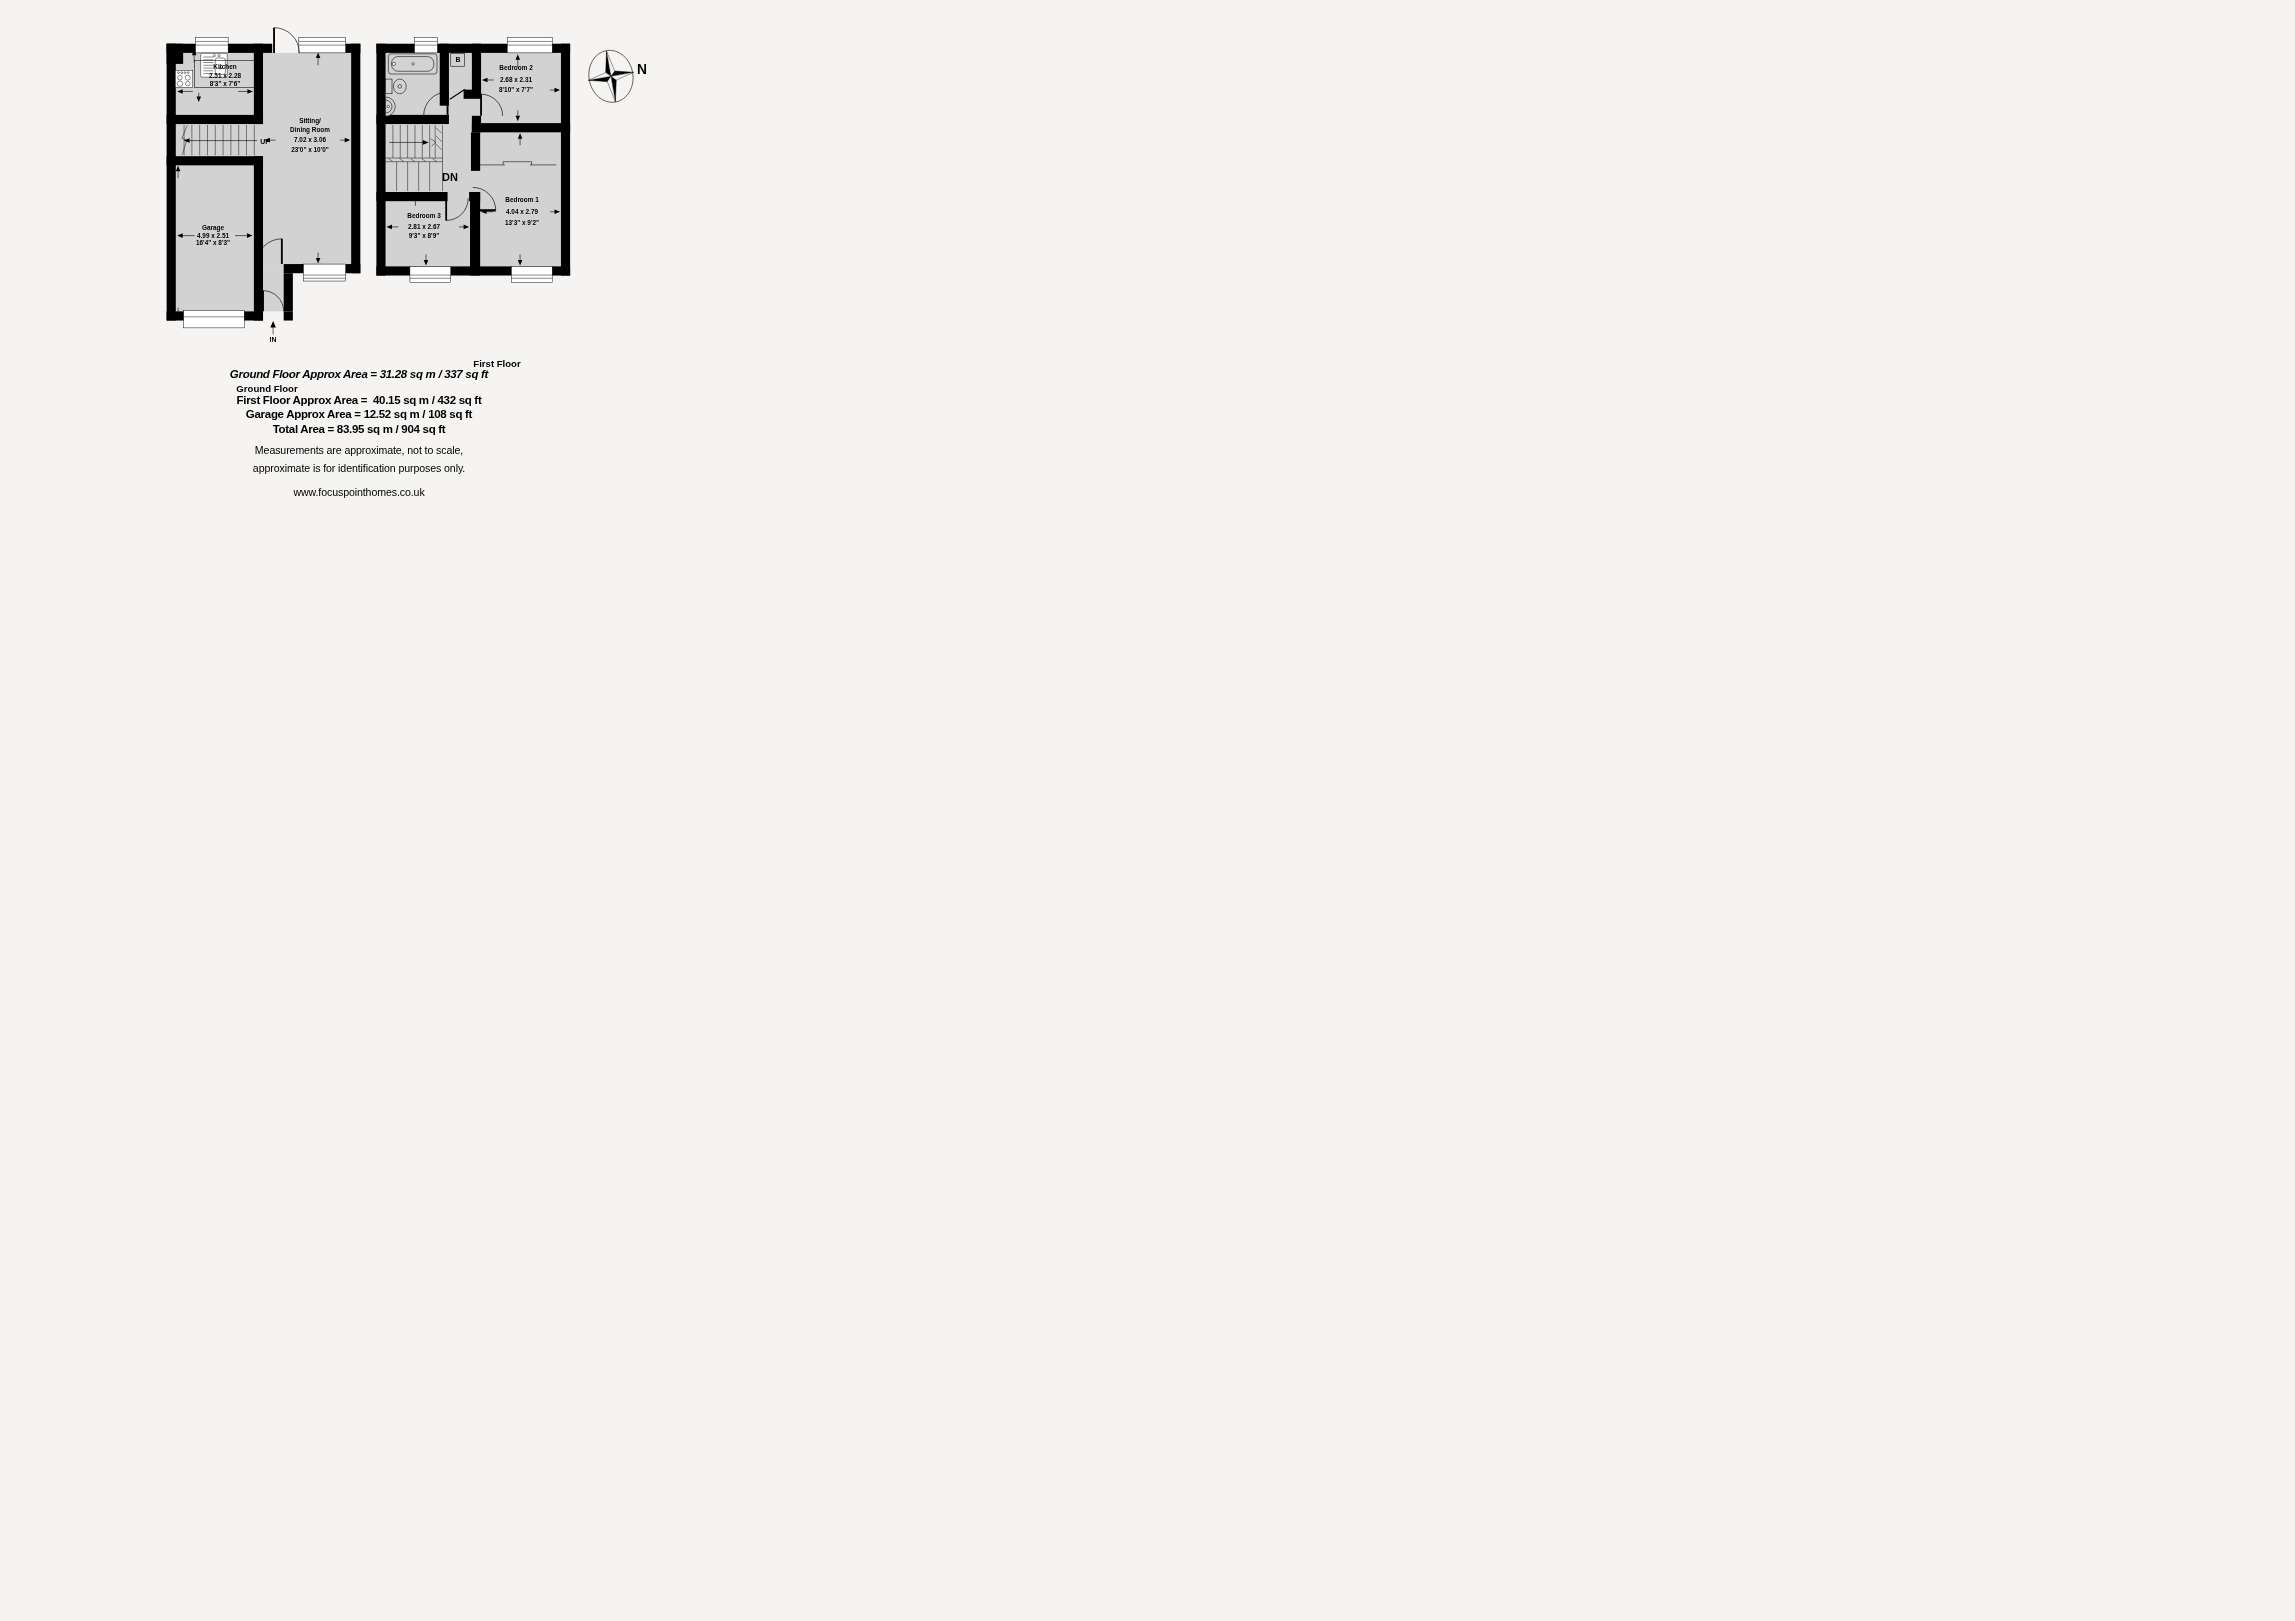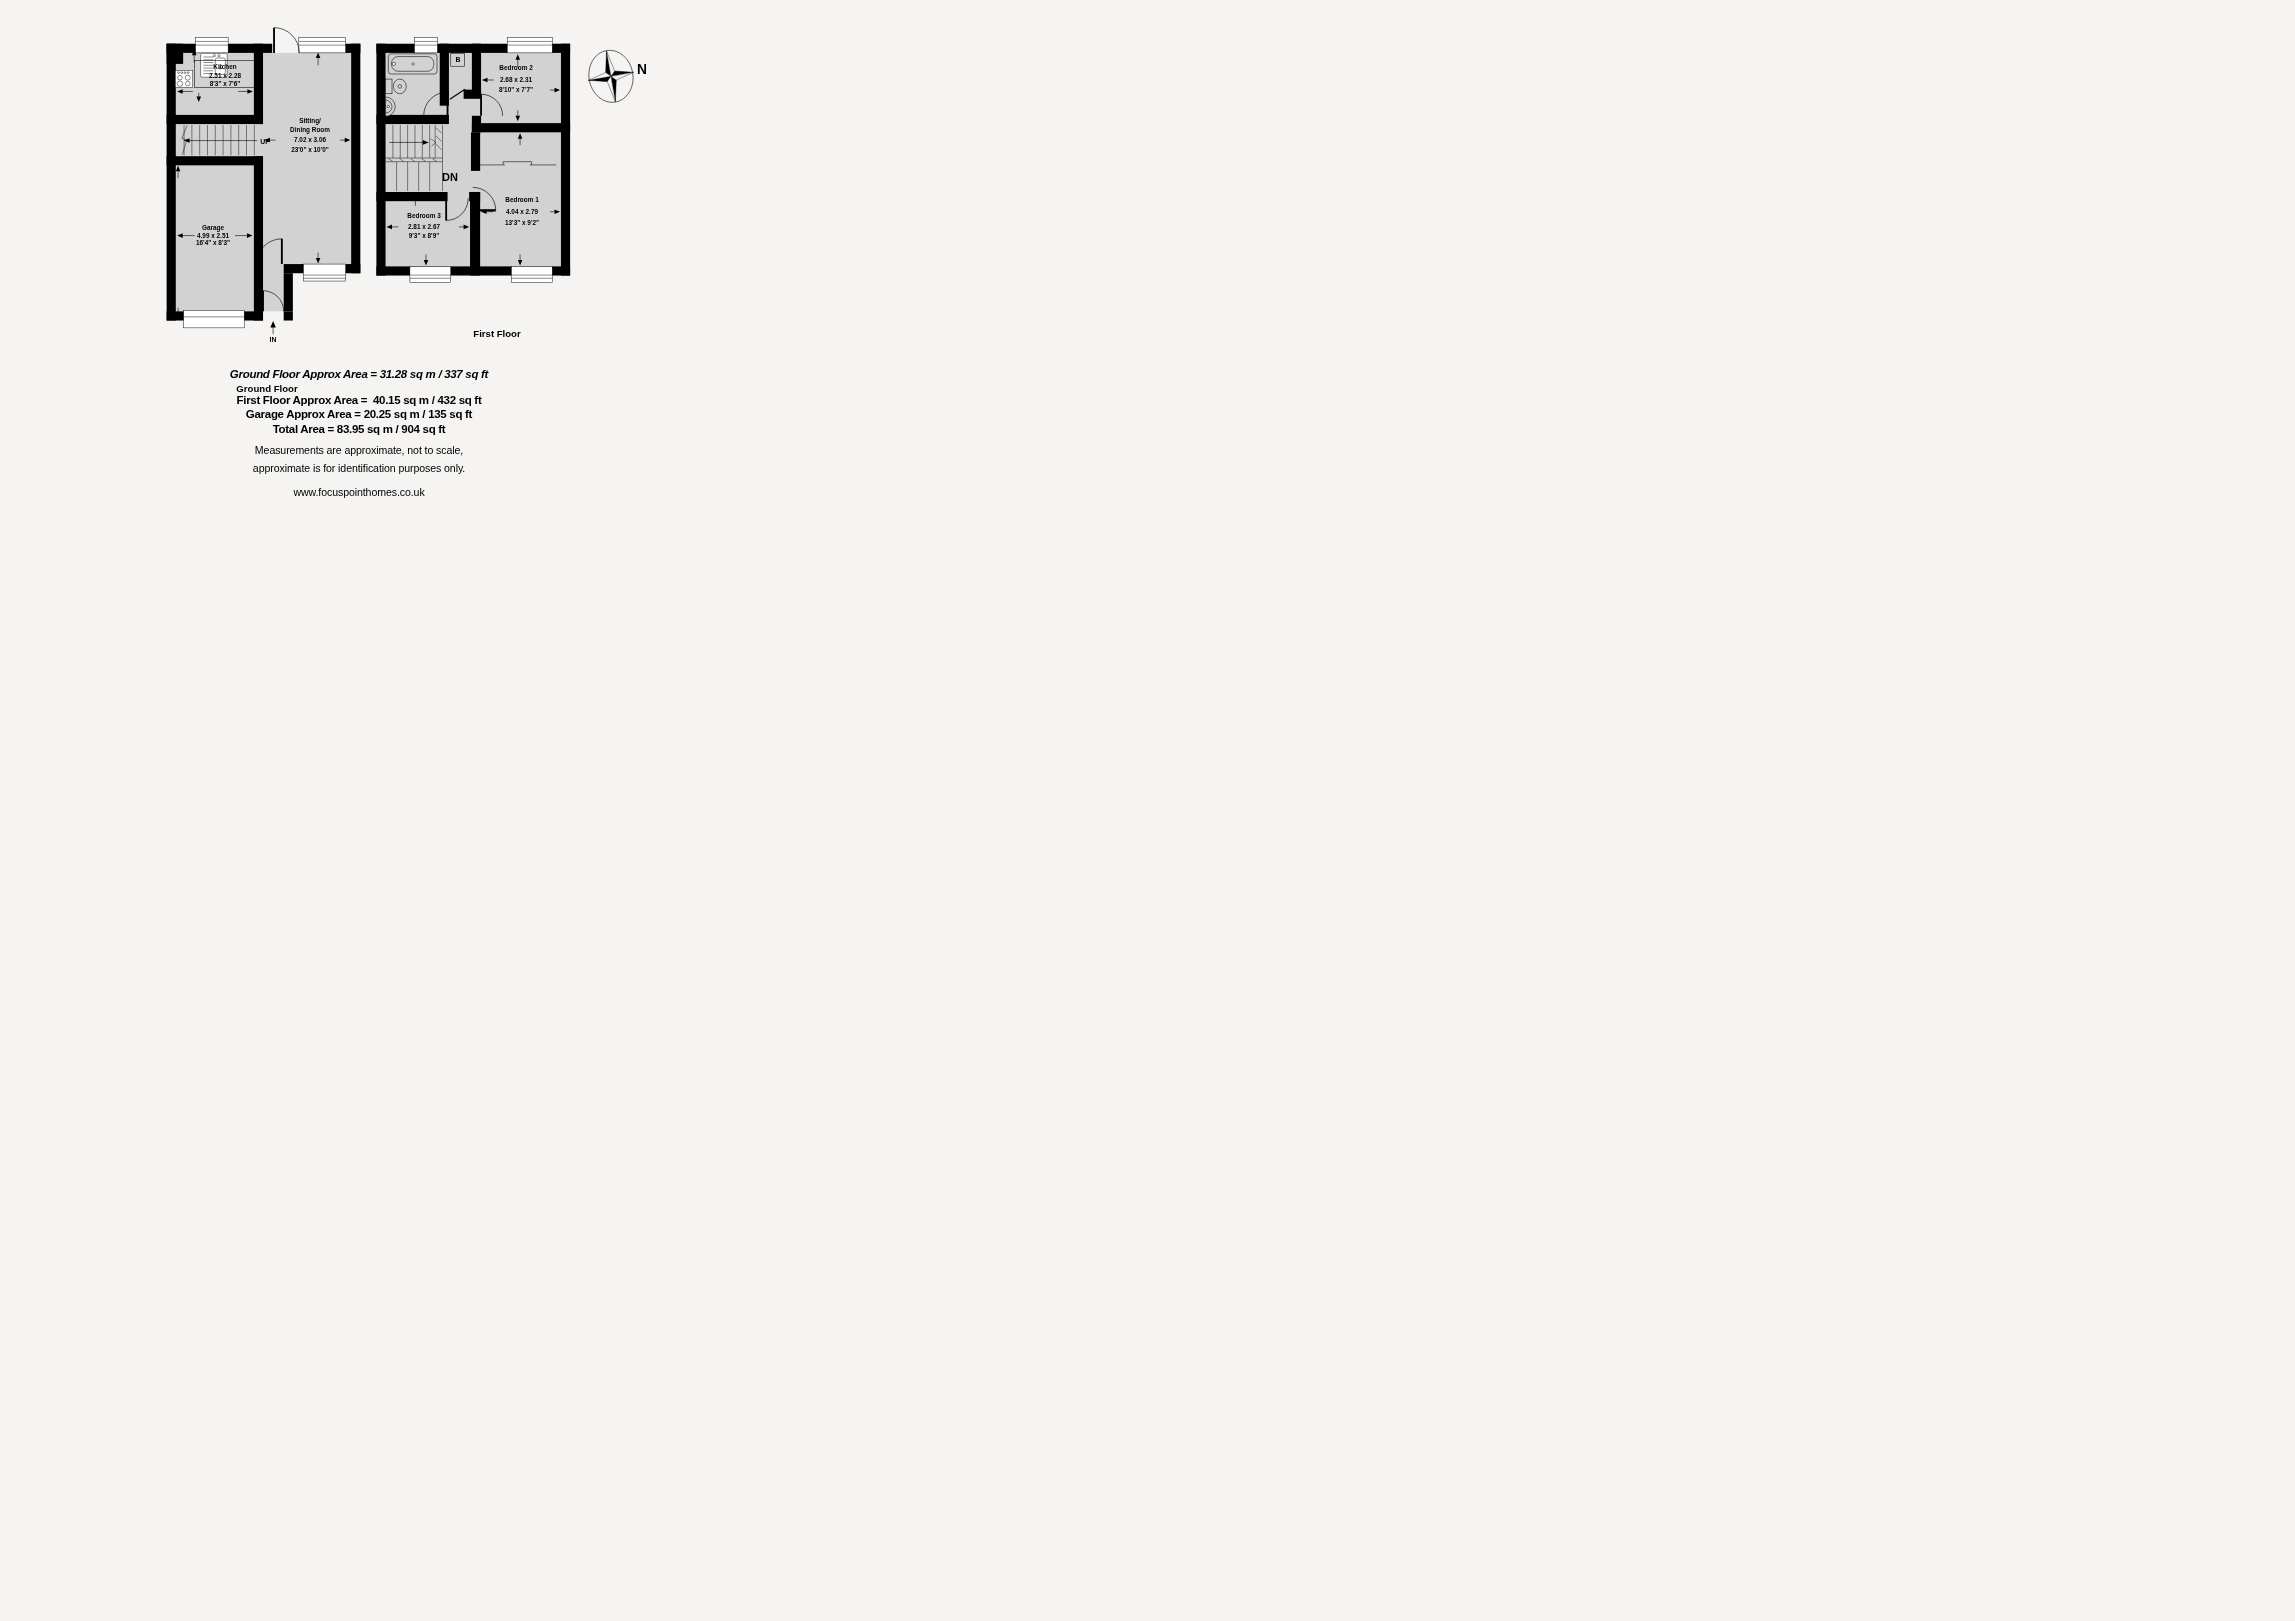--- a/index.html
+++ b/index.html
@@ -210,25 +210,25 @@
 <div class="lbl room" style="left:522px;top:200px;">Bedroom 1</div>
 <div class="lbl room" style="left:522px;top:212px;">4.04 x 2.79</div>
 <div class="lbl room" style="left:522px;top:223px;">13'3" x 9'2"</div>
 
 <div class="lbl tag" style="left:450px;top:177px;font-size:11px;">DN</div>
 <div class="lbl tag" style="left:458px;top:60px;">B</div>
 
 <div class="lbl north" style="left:642px;top:70px;">N</div>
 
 <div class="lbl floorname" style="left:267px;top:351px;margin-top:38px;">Ground Floor</div>
-<div class="lbl floorname" style="left:481px;top:334px;padding-left:32px;">First Floor</div>
+<div class="lbl floorname" style="left:481px;top:364px;padding-left:32px;">First Floor</div>
 
 <div class="lbl area" style="left:359px;top:375px;font-style:italic;">Ground Floor Approx Area = 31.28 sq m / 337 sq ft</div>
 <div class="lbl area" style="left:359px;top:401px;">First Floor Approx Area =  40.15 sq m / 432 sq ft</div>
-<div class="lbl area" style="left:359px;top:415px;">Garage Approx Area = 20.25 sq m / 135 sq ft</div>
+<div class="lbl area" style="left:359px;top:415px;">Garage Approx Area = 12.52 sq m / 108 sq ft</div>
 <div class="lbl area" style="left:359px;top:430px;">Total Area = 83.95 sq m / 904 sq ft</div>
 
 <div class="lbl disc" style="left:359px;top:450px;text-align:right;">Measurements are approximate, not to scale,</div>
 <div class="lbl disc" style="left:359px;top:468px;">approximate is for identification purposes only.</div>
 <div class="lbl disc" style="left:359px;top:492px;">www.focuspointhomes.co.uk</div>
 
 </div>
 
 
 </body></html>

